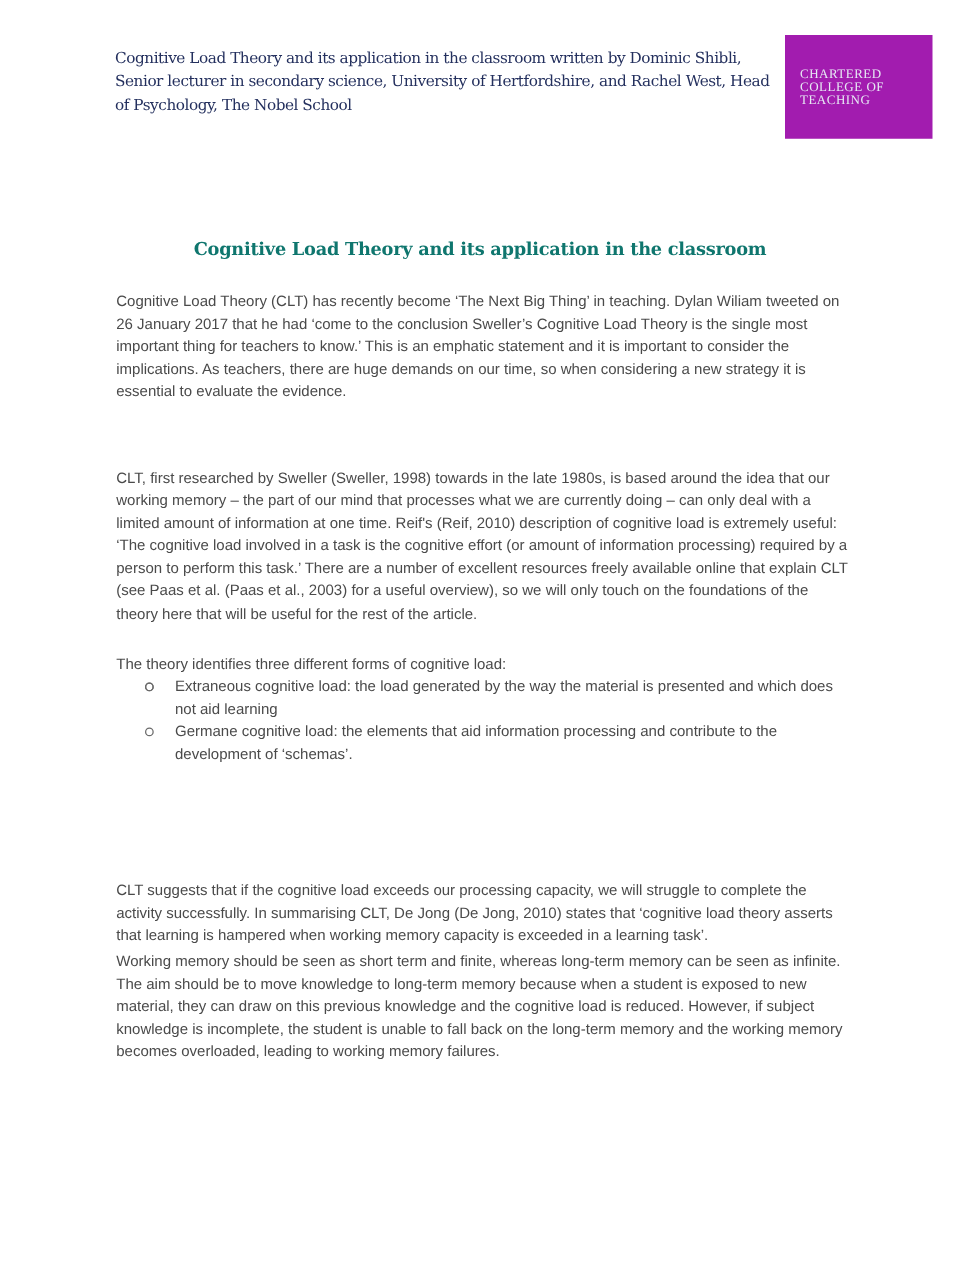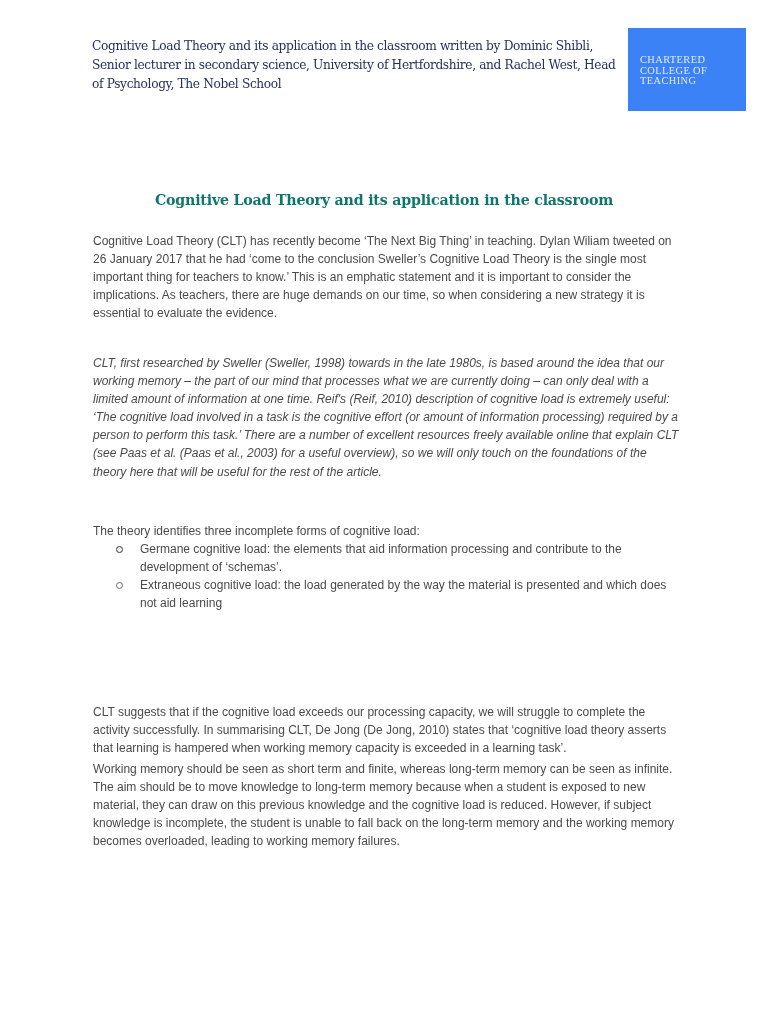--- a/index.html
+++ b/index.html
@@ -31,21 +31,21 @@
       line-height: 19px;
       color: #24305e;
       letter-spacing: -0.35px;
     }
     .logo {
       position: absolute;
       left: 628px;
       top: 28px;
       width: 118px;
       height: 83px;
-      background: #3b82f6;
+      background: #a21caf;
       box-sizing: border-box;
     }
     .logo-text {
       position: absolute;
       left: 12px;
       top: 27px;
       font-family: "Liberation Serif", "DejaVu Serif", serif;
       font-size: 10.4px;
       line-height: 10.5px;
       color: #e6e9f4;
@@ -69,21 +69,21 @@
       position: absolute;
       left: 93px;
       width: 590px;
       font-family: "Liberation Sans", "DejaVu Sans", sans-serif;
       font-size: 12px;
       line-height: 18.1px;
       color: #4a4a4a;
       margin: 0;
     }
     .p1 { top: 232px; }
-    .p2 { top: 354px; font-style: italic; }
+    .p2 { top: 373px; }
     .p3 { top: 522px; }
     .p4 { top: 703px; }
     .p5 { top: 760px; }
     .bullet-list {
       list-style: none;
       margin: 0;
       padding: 0;
     }
     .bullet-list li {
       position: relative;
@@ -115,32 +115,32 @@
     </div>
   </div>
 
   <div class="doc-title">Cognitive Load Theory and its application in the classroom</div>
 
   <p class="body-text p1">Cognitive Load Theory (CLT) has recently become ‘The Next Big Thing’ in teaching. Dylan Wiliam tweeted on 26 January 2017 that he had ‘come to the conclusion Sweller’s Cognitive Load Theory is the single most important thing for teachers to know.’ This is an emphatic statement and it is important to consider the implications. As teachers, there are huge demands on our time, so when considering a new strategy it is essential to evaluate the evidence.</p>
 
   <p class="body-text p2">CLT, first researched by Sweller (Sweller, 1998) towards in the late 1980s, is based around the idea that our working memory – the part of our mind that processes what we are currently doing – can only deal with a limited amount of information at one time. Reif's (Reif, 2010) description of cognitive load is extremely useful: ‘The cognitive load involved in a task is the cognitive effort (or amount of information processing) required by a person to perform this task.’ There are a number of excellent resources freely available online that explain CLT (see Paas et al. (Paas et al., 2003) for a useful overview), so we will only touch on the foundations of the theory here that will be useful for the rest of the article.</p>
 
   <div class="body-text p3">
-    <div>The theory identifies three incomplete forms of cognitive load:</div>
+    <div>The theory identifies three different forms of cognitive load:</div>
     <ul class="bullet-list">
       <li>
         <span class="bullet-glyph"></span>
       </li>
       <li>
         <span class="bullet-glyph"></span>
-        <span>Germane cognitive load: the elements that aid information processing and contribute to the development of ‘schemas’.</span>
+        <span>Extraneous cognitive load: the load generated by the way the material is presented and which does not aid learning</span>
       </li>
       <li>
         <span class="bullet-glyph"></span>
-        <span>Extraneous cognitive load: the load generated by the way the material is presented and which does not aid learning</span>
+        <span>Germane cognitive load: the elements that aid information processing and contribute to the development of ‘schemas’.</span>
       </li>
     </ul>
   </div>
 
   <p class="body-text p4">CLT suggests that if the cognitive load exceeds our processing capacity, we will struggle to complete the activity successfully. In summarising CLT, De Jong (De Jong, 2010) states that ‘cognitive load theory asserts that learning is hampered when working memory capacity is exceeded in a learning task’.</p>
 
   <p class="body-text p5">Working memory should be seen as short term and finite, whereas long-term memory can be seen as infinite. The aim should be to move knowledge to long-term memory because when a student is exposed to new material, they can draw on this previous knowledge and the cognitive load is reduced. However, if subject knowledge is incomplete, the student is unable to fall back on the long-term memory and the working memory becomes overloaded, leading to working memory failures.</p>
 
 </div>
 

